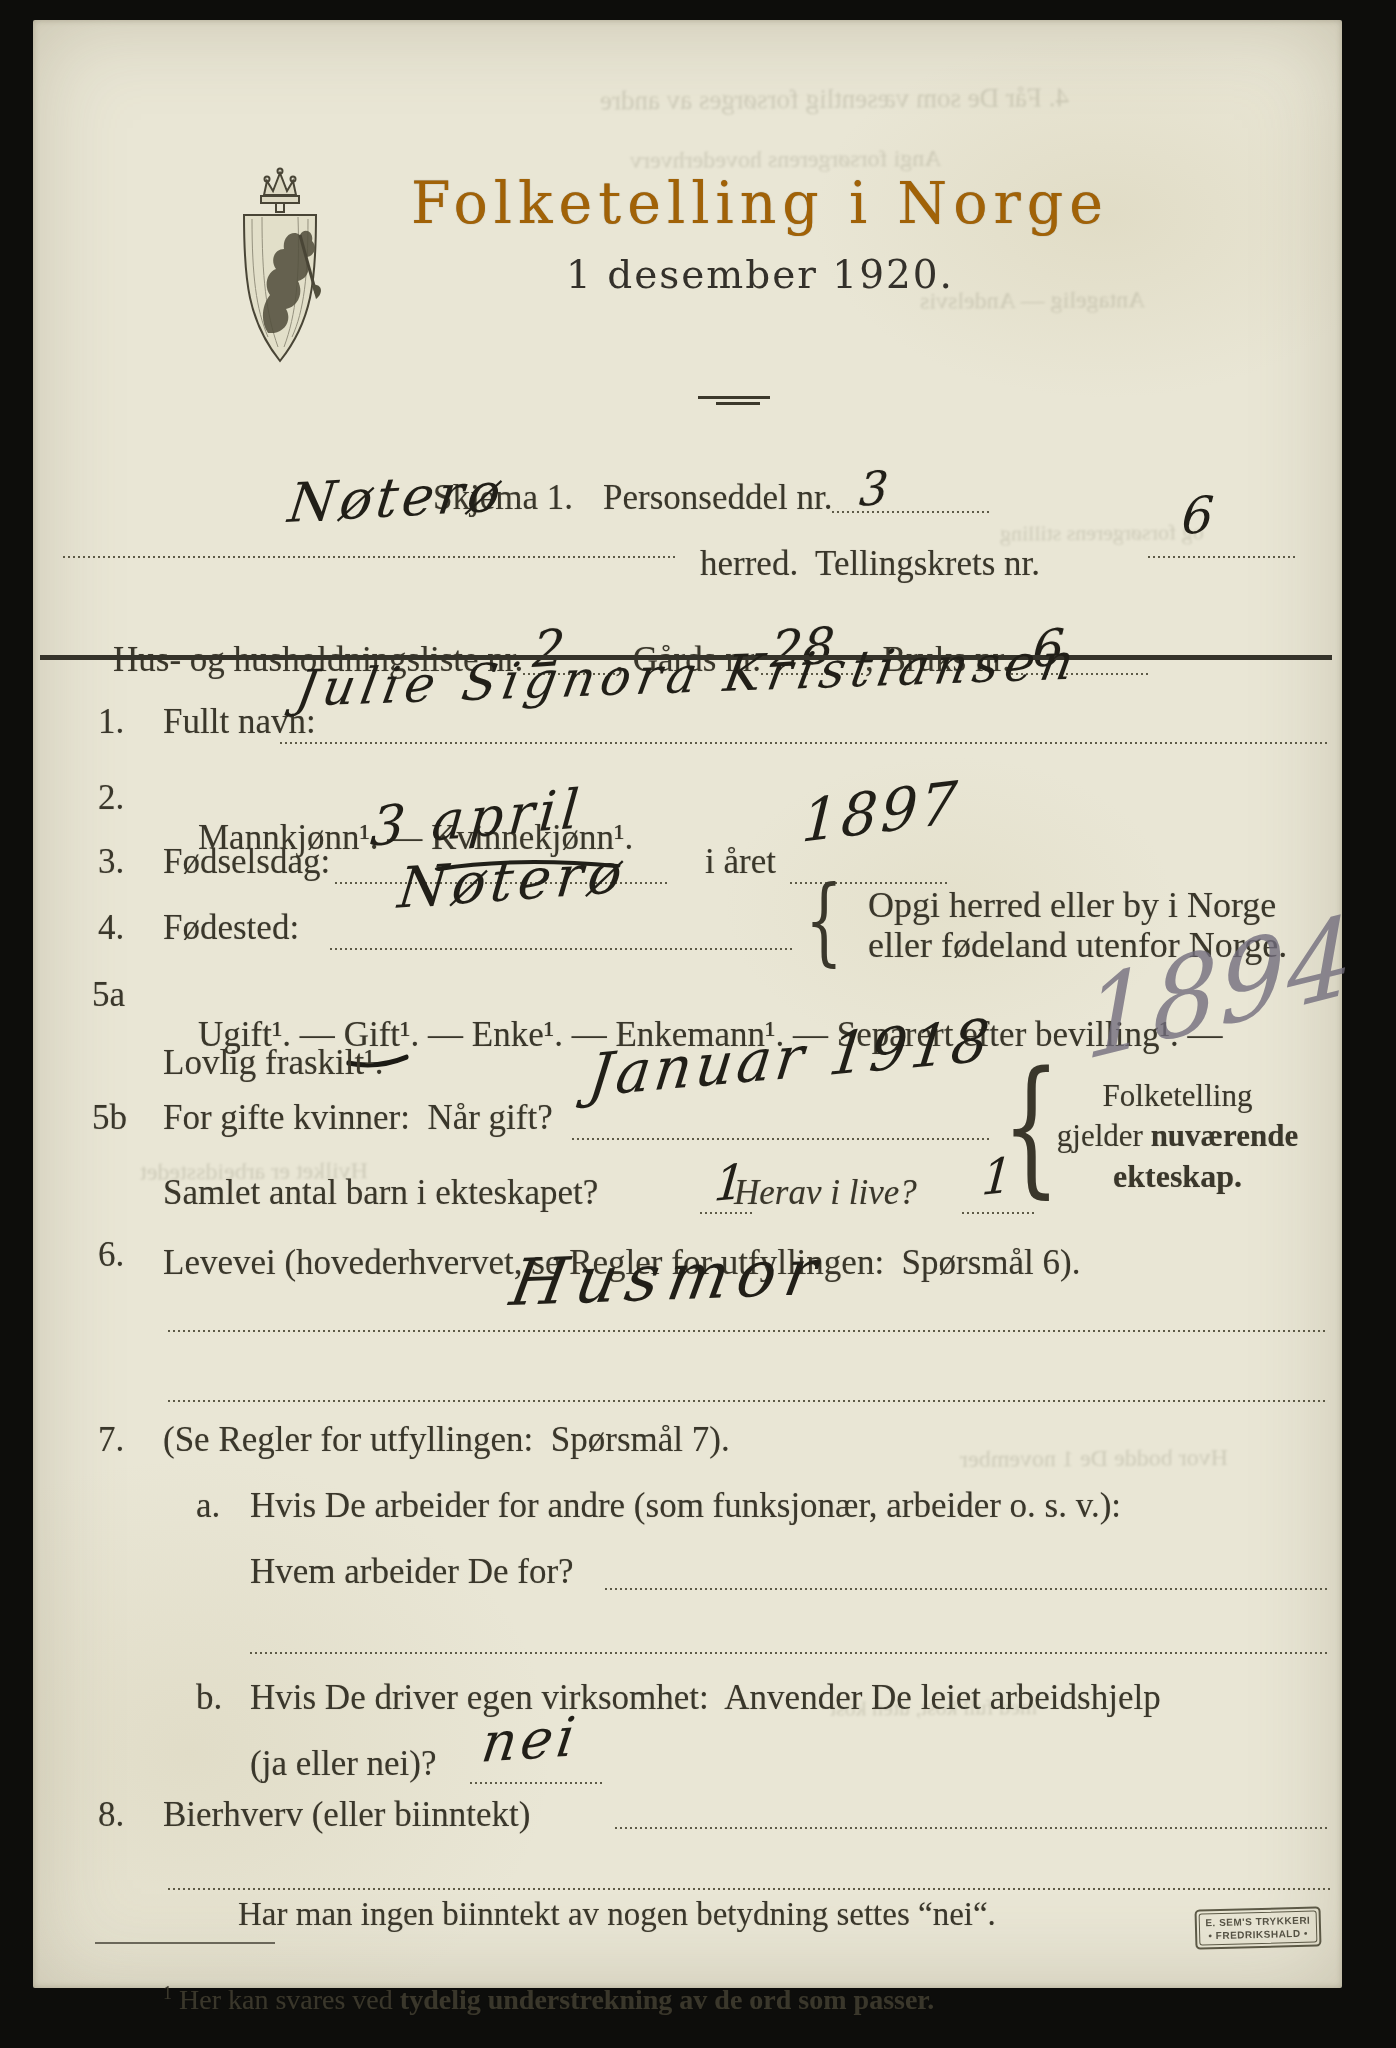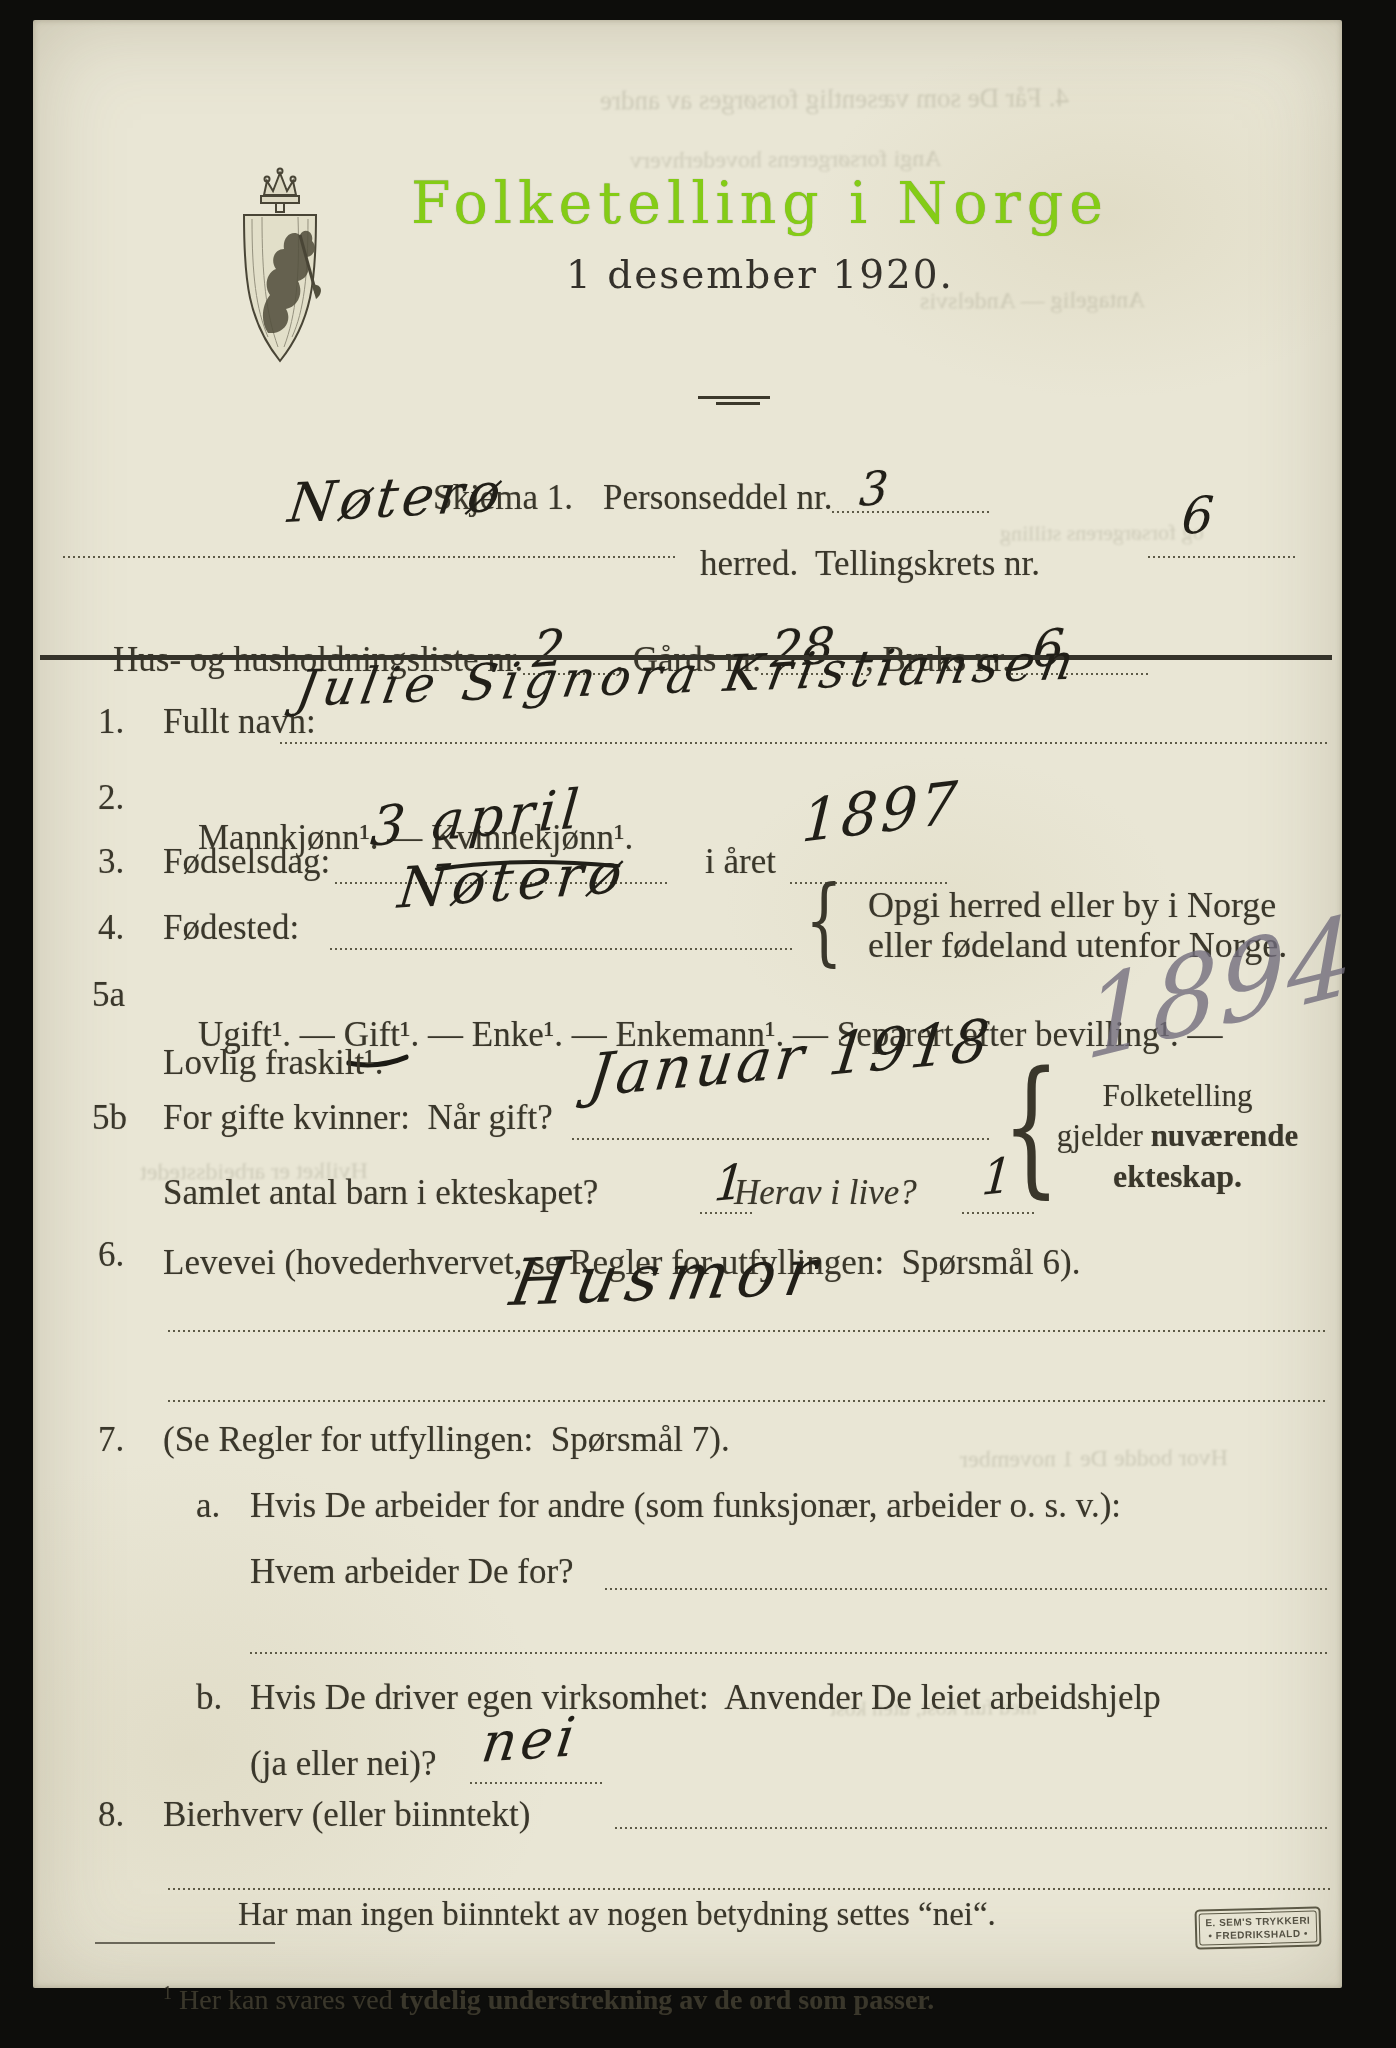--- a/index.html
+++ b/index.html
@@ -21,21 +21,21 @@
       transform-origin:left bottom;}
   .pencil{font-family:"DejaVu Serif",serif;font-style:italic;color:#716c7c;opacity:.78;}
   .dotline{position:absolute;height:2px;opacity:.85;
       background:repeating-linear-gradient(90deg,#45422f 0 2px,transparent 2px 5px);}
   .rule{position:absolute;background:#35332a;}
   .writein{display:inline-block;position:relative;height:.8em;}
   .writein .dotseg{position:absolute;left:0;right:0;bottom:-4px;height:2px;opacity:.85;
       background:repeating-linear-gradient(90deg,#45422f 0 2px,transparent 2px 5px);}
   .writein .hw{position:absolute;bottom:-8px;left:8px;}
   .row{position:absolute;white-space:pre;}
-  .title{font-family:"DejaVu Serif","Liberation Serif",serif;color:#84cc16;text-align:center;
+  .title{font-family:"DejaVu Serif","Liberation Serif",serif;color:#a16207;text-align:center;
          letter-spacing:6px;font-size:57px;text-shadow:0 0 1px rgba(50,46,38,.5);}
   .datel{font-family:"DejaVu Serif","Liberation Serif",serif;color:#34312b;text-align:center;
          letter-spacing:2px;font-size:39px;}
   .divider span{display:block;height:3px;background:#3c392c;}
   .ghost{font-family:"Liberation Serif",serif;color:#6e6d57;opacity:.22;filter:blur(1px);
          transform:scaleX(-1) rotate(.4deg);white-space:nowrap;}
   .brace{font-family:"DejaVu Serif",serif;color:#3a372b;line-height:1;transform:scaleX(.62);
          transform-origin:left center;}
   .bnote{position:absolute;width:265px;text-align:center;}
   .marked{position:relative;display:inline-block;}

